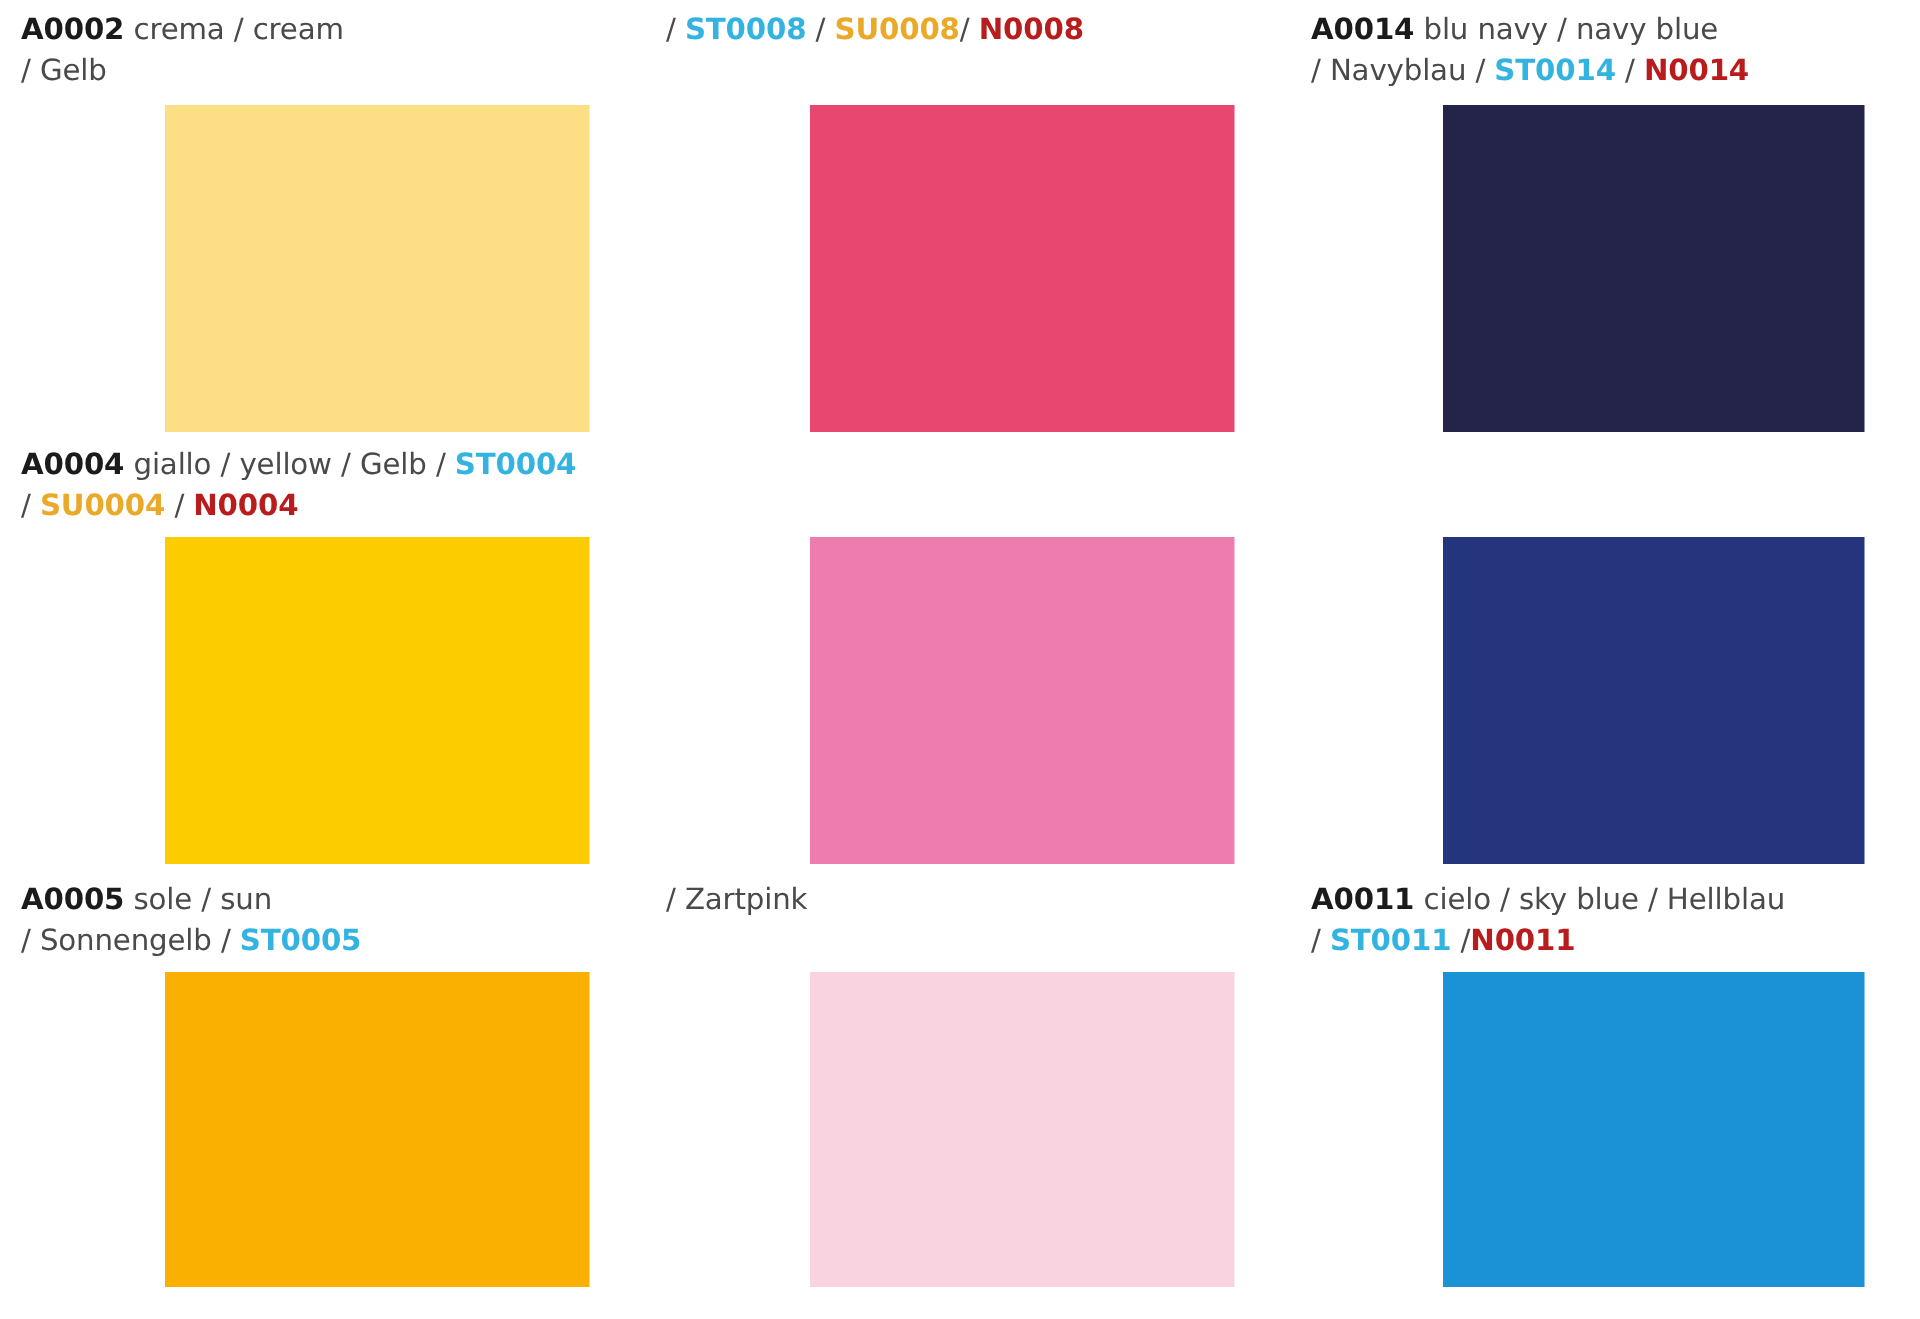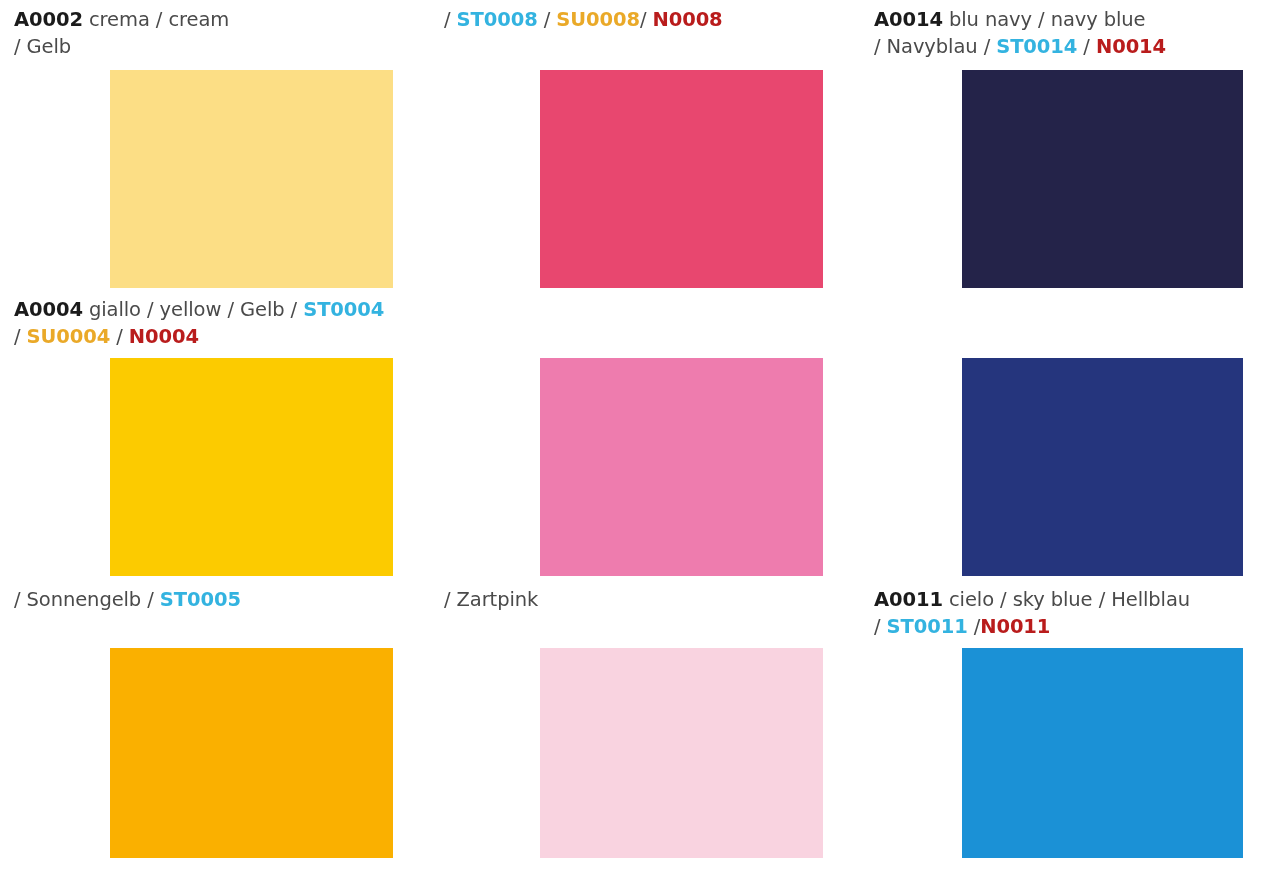--- a/index.html
+++ b/index.html
@@ -146,20 +146,21 @@
     </div>
 
     <div class="cell row2 col3">
       <div class="swatch-wrap">
         <div class="swatch" style="background-color: rgb(37, 53, 125);"></div>
       </div>
     </div>
 
     <div class="cell row3 col1">
       <div class="cell-label">
+        <div><span class="code-main">A0005</span> <span class="name-text">sole</span> <span class="sep">/</span> <span class="name-text">sun</span></div>
         <div><span class="sep">/</span> <span class="name-text">Sonnengelb</span> <span class="sep">/</span> <span class="code-st">ST0005</span></div>
       </div>
       <div class="swatch-wrap">
         <div class="swatch" style="background-color: rgb(250, 176, 0);"></div>
       </div>
     </div>
 
     <div class="cell row3 col2">
       <div class="cell-label">
         <div><span class="sep">/</span> <span class="name-text">Zartpink</span></div>

